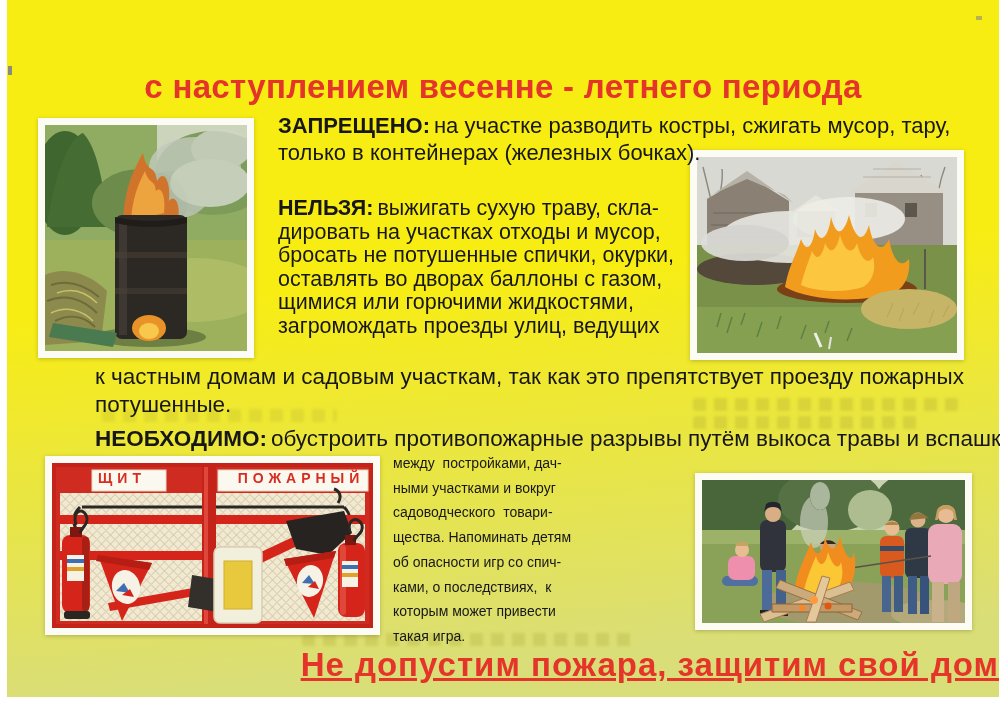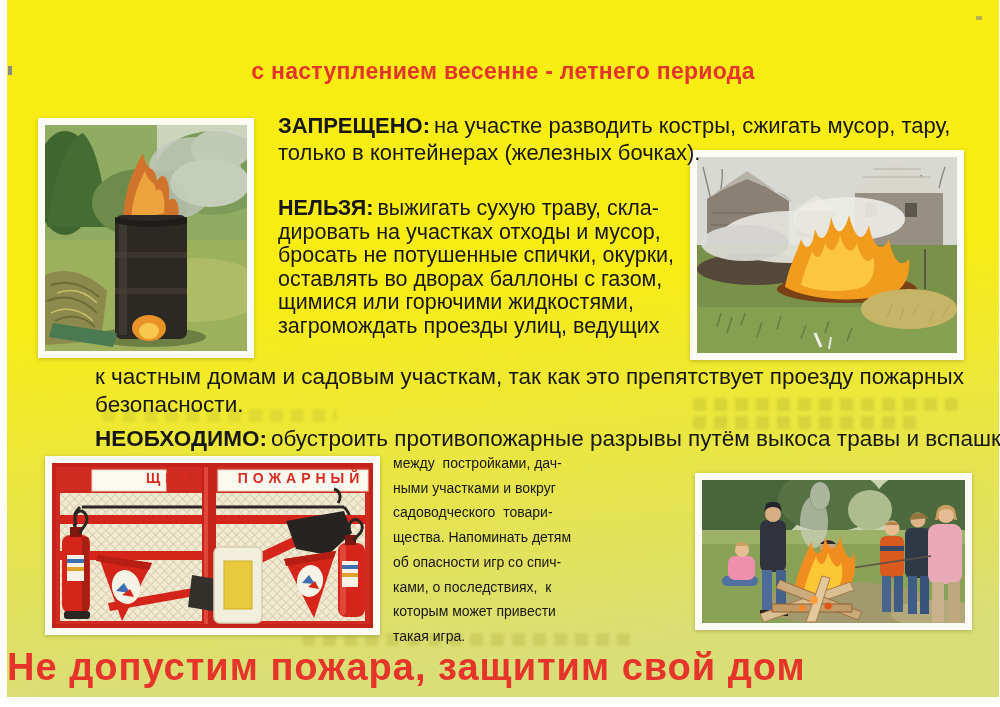--- a/index.html
+++ b/index.html
@@ -18,47 +18,47 @@
       var(--background-bottom) 92%);
     background-color:var(--background-top);
   }
   
   .poster::before{
     content:"";position:absolute;inset:0;pointer-events:none;
     background:linear-gradient(175deg, rgba(248,237,18,0) 40%, rgba(216,221,125,.95) 90%);
   }
   .titles{position:absolute;left:0;width:100%;text-align:center;color:var(--accent-red);font-weight:bold;}
   .title1{top:12px;font-size:33px;letter-spacing:.5px;}
-  .title2{top:58px;font-size:23px;letter-spacing:.3px;}
+  .title2{top:68px;font-size:33px;letter-spacing:.3px;}
   .para{position:absolute;color:var(--text-black);z-index:3;}
   .tline{white-space:pre;}
   .lbl{font-weight:bold;margin-right:4px;text-align:center;}
   .p-prohibited{left:271px;top:112px;font-size:22px;line-height:27px;}
   .p-forbidden{left:271px;top:197px;font-size:21.5px;line-height:23.6px;}
   .p-cont{left:88px;top:363px;font-size:22.5px;line-height:27.5px;}
   .p-required{left:88px;top:426px;font-size:22.5px;}
   .p-column{left:386px;top:451px;font-size:14px;line-height:24.7px;}
   .footer-line{
-    position:absolute;left:0;top:646px;width:100%;text-align:left;
-    color:var(--accent-red);font-weight:bold;font-size:38px;letter-spacing:1px;z-index:3;
+    position:absolute;left:0;top:646px;width:100%;text-align:right;
+    color:var(--accent-red);font-weight:bold;font-size:33px;letter-spacing:1px;z-index:3;text-decoration:underline;
   }
   figure.photo{
     position:absolute;margin:0;background:#fdfcf4;padding:7px;
     box-shadow:0 1px 4px rgba(90,90,30,.35);z-index:2;
   }
   figure.photo svg{display:block;}
   .ph-barrel{left:31px;top:118px;}
   .ph-grassfire{left:683px;top:150px;}
   .ph-shield{left:38px;top:456px;}
   .ph-campfire{left:688px;top:473px;}
   .shield-sign{
     position:absolute;color:#d92c20;font-weight:bold;font-size:14px;
     letter-spacing:5px;text-align:center;line-height:19px;z-index:4;white-space:nowrap;
   }
-  .sign-left{left:46px;top:13px;width:62px;padding-left:48px;}
+  .sign-left{left:46px;top:13px;width:62px;}
   .sign-right{left:172px;top:13px;width:168px;}
   
   .ghost{
     position:absolute;height:13px;border-radius:3px;z-index:1;filter:blur(1.6px);opacity:.5;
     background:repeating-linear-gradient(90deg, rgba(165,160,45,.55) 0 13px, rgba(165,160,45,0) 13px 21px);
   }
   .ghost1{left:686px;top:398px;width:265px;}
   .ghost2{left:686px;top:416px;width:225px;}
   .ghost3{left:95px;top:409px;width:235px;opacity:.35;}
   .ghost4{left:295px;top:633px;width:330px;opacity:.45;}
@@ -176,21 +176,21 @@
     <div class="tline"><span class="lbl">НЕЛЬЗЯ:</span><span>выжигать сухую траву, скла-</span></div>
     <div class="tline">дировать на участках отходы и мусор,</div>
     <div class="tline">бросать не потушенные спички, окурки,</div>
     <div class="tline">оставлять во дворах баллоны с газом,</div>
     <div class="tline">щимися или горючими жидкостями,</div>
     <div class="tline">загромождать проезды улиц, ведущих</div>
   </div>
 
   <div class="para p-cont">
     <div class="tline">к частным домам и садовым участкам, так как это препятствует проезду пожарных</div>
-    <div class="tline">безопасности.</div>
+    <div class="tline">потушенные.</div>
   </div>
 
   <div class="para p-required">
     <div class="tline"><span class="lbl">НЕОБХОДИМО:</span><span>обустроить противопожарные разрывы путём выкоса травы и вспашки</span></div>
   </div>
 
   <div class="para p-column">
     <div class="tline">между  постройками, дач-</div>
     <div class="tline">ными участками и вокруг</div>
     <div class="tline">садоводческого  товари-</div>

